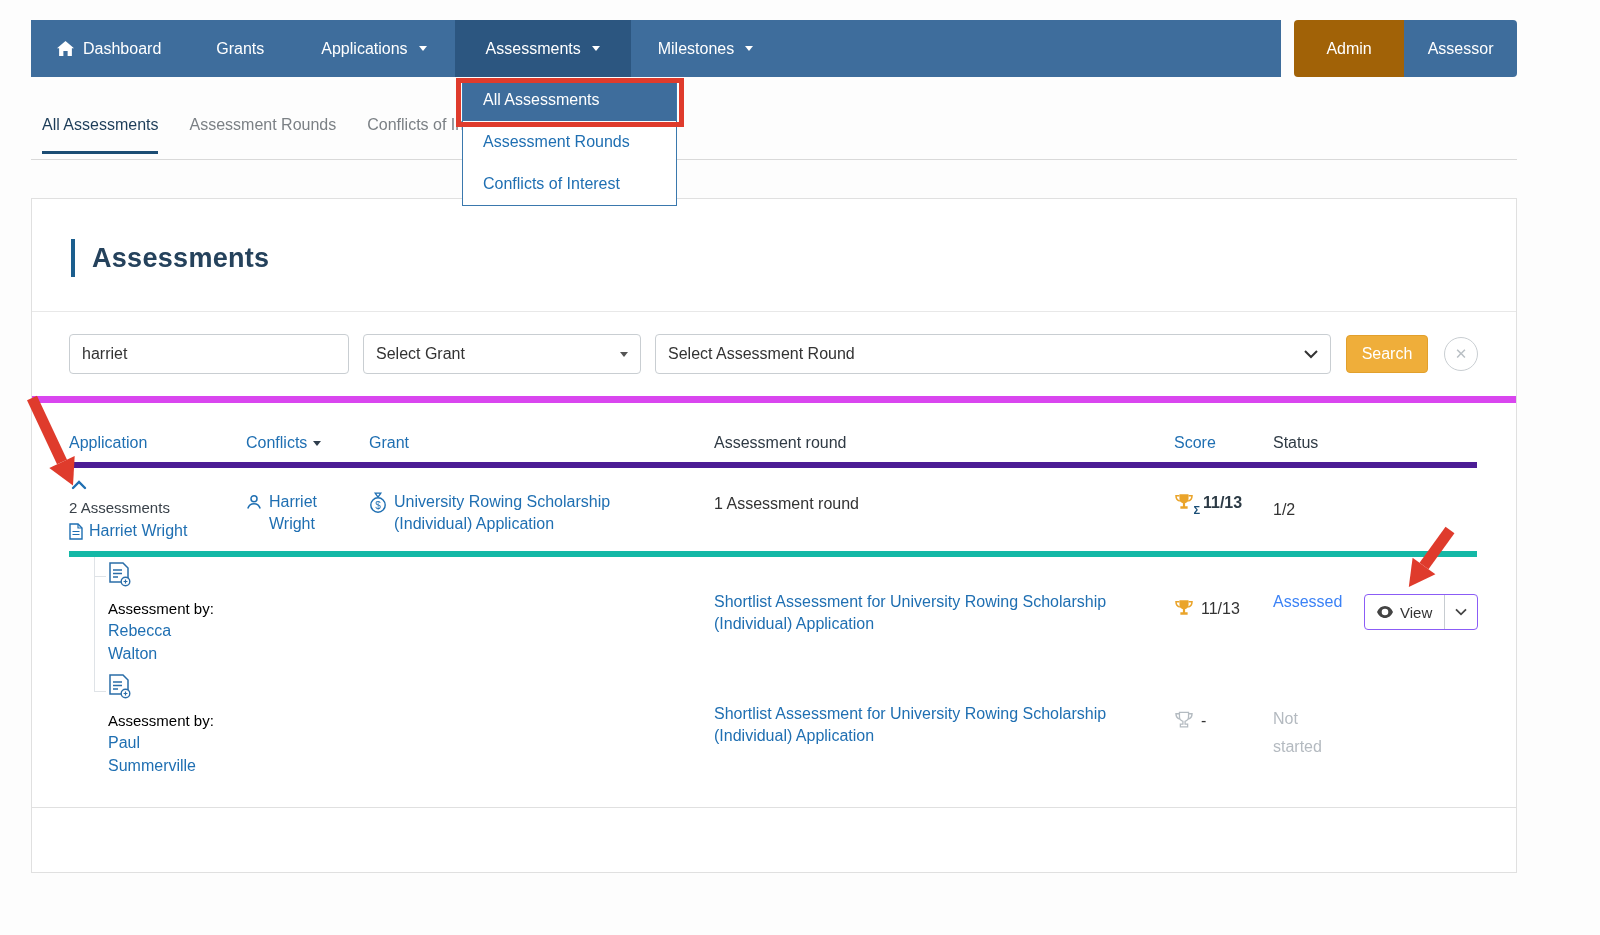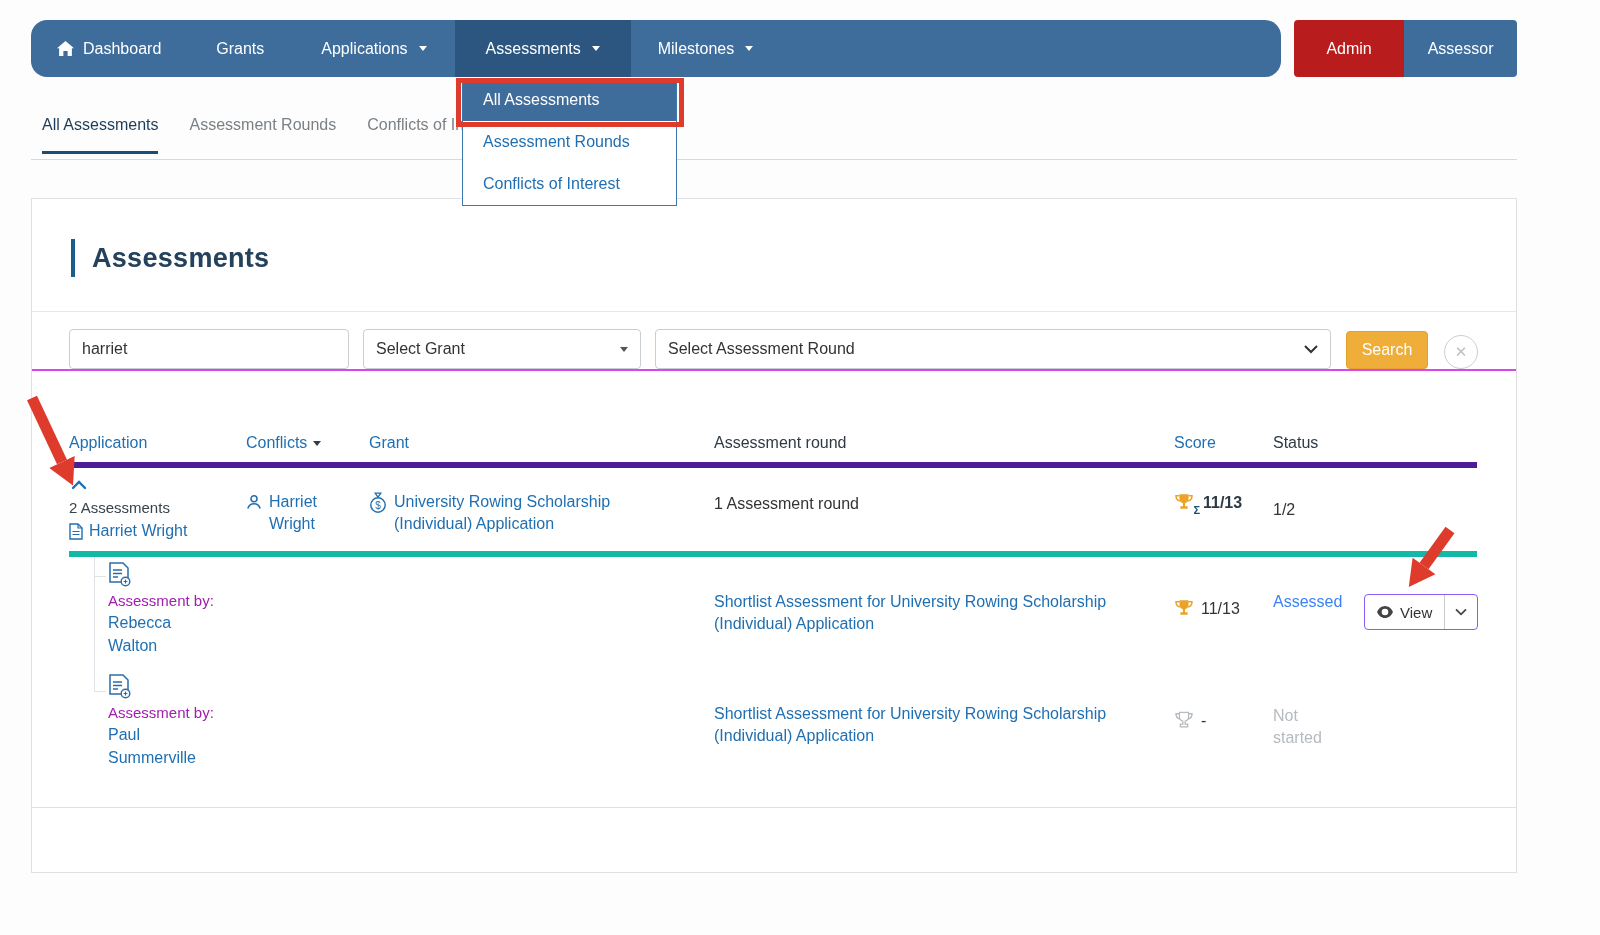--- a/index.html
+++ b/index.html
@@ -1,48 +1,48 @@
 <!DOCTYPE html>
 <html><head>
 <meta charset="utf-8">
 <style>
   *{box-sizing:border-box;margin:0;padding:0}
   html,body{width:1600px;height:935px}
   body{position:relative;font-family:"Liberation Sans",sans-serif;background:#fdfdfd;color:#333;overflow:hidden}
 
   
-  .topnav{position:absolute;left:31px;top:20px;width:1250px;height:57px;background:#3e6d9c;border-radius:16px;display:flex;align-items:stretch;color:#fff}
+  .topnav{position:absolute;left:31px;top:20px;width:1250px;height:57px;background:#3e6d9c;border-radius:0;display:flex;align-items:stretch;color:#fff}
   .nav-item{display:flex;align-items:center;gap:9px;font-size:16px;cursor:pointer;white-space:nowrap}
   .nav-item.p1{padding:0 26px}.nav-item.p2{padding:0 29px}.nav-item.p3{padding:0 28px}
   .nav-item.p4{padding:0 31px}.nav-item.p5{padding:0 27px}
   .nav-item.active{background:#2c5680}
   .tri{width:0;height:0;border-left:4.5px solid transparent;border-right:4.5px solid transparent;border-top:5px solid #fff;margin-left:2px}
   .role-switch{position:absolute;left:1294px;top:20px;width:223px;height:57px;display:flex;border-radius:4px;overflow:hidden;color:#fff;font-size:16px}
   .seg{display:flex;align-items:center;justify-content:center;cursor:pointer}
-  .seg.admin{width:119px;background:#b91c1c}
+  .seg.admin{width:119px;background:#a16207}
   .seg.assessor{width:122px;background:#3e6d9c}
 
   
   .tabs{position:absolute;left:42px;top:116px;display:flex;gap:31px;font-size:16px}
   .tab{padding-bottom:17px;color:#7b8085;cursor:pointer;white-space:nowrap}
   .tab.active{color:#1c3c58;border-bottom:3px solid #1c4d74}
   .tabs-rule{position:absolute;left:31px;top:159px;width:1486px;height:1px;background:#d9d9d9}
 
   
   .dropdown{position:absolute;left:462px;top:78px;width:215px;background:#fff;border:1px solid #3a78ad;z-index:5}
   .dropdown-item{padding:12px 20px;font-size:16px;color:#1f6fb2;cursor:pointer}
   .dropdown-item.selected{background:#3e6d9c;color:#fff}
 
   
   .card{position:absolute;left:31px;top:198px;width:1486px;height:675px;background:#fff;border:1px solid #e0e0e0;z-index:1}
   .page-title-wrap{position:absolute;left:39px;top:40px;display:flex;align-items:center}
   .title-bar{width:4px;height:38px;background:#1b5e8e;margin-right:17px}
   .title-text{font-size:27px;font-weight:600;color:#25425c;letter-spacing:.3px}
 
-  .filter-bar{position:absolute;left:0;top:112px;width:100%;height:60px;border-top:1px solid #e8e8e8;border-bottom:2px solid #d946ef;display:flex;align-items:flex-end;padding-left:37px}
+  .filter-bar{position:absolute;left:0;top:112px;width:100%;height:92px;border-top:1px solid #e8e8e8;border-bottom:7px solid #d946ef;display:flex;align-items:center;padding-left:37px}
   .search-input{width:280px;height:40px;border:1px solid #c9ced2;border-radius:4px;padding:0 12px;font-size:16px;font-family:"Liberation Sans",sans-serif;color:#333;outline:none}
   .select{height:40px;border:1px solid #c9ced2;border-radius:4px;background:#fff;display:flex;align-items:center;justify-content:space-between;padding:0 12px;font-size:16px;color:#333;cursor:pointer}
   .select.sm{width:278px;margin-left:14px}
   .select.lg{width:676px;margin-left:14px}
   .tri.gray{border-top-color:#555}
   .search-btn{margin-left:15px;width:82px;height:38px;background:#efae3a;border:1px solid #e2a02c;border-radius:4px;color:#fff;font-size:16px;font-family:"Liberation Sans",sans-serif;cursor:pointer}
   .clear-btn{margin-left:16px;width:34px;height:34px;border:1px solid #c9ced2;border-radius:50%;display:flex;align-items:center;justify-content:center;color:#b9bfc4;font-size:15px;cursor:pointer;background:#fff}
 
   
   .table{position:absolute;left:0;top:224px;width:100%}
@@ -72,29 +72,29 @@
   .grant-text{display:inline-block;max-width:250px;line-height:22px}
   .group-row .c-round{padding-top:27px;color:#333}
   .group-row .c-score{padding-top:25px}
   .group-row .c-status{padding-top:33px;color:#333}
   .score-wrap{display:flex;align-items:center;gap:7px}
   .score-strong{font-weight:700;color:#2c3a45}
   .trophy-box{position:relative;display:inline-block;width:22px;height:20px}
   .sigma{position:absolute;right:-4px;bottom:-3px;font-size:11px;font-weight:700;color:#184d75}
 
   .child-col1{padding:5px 0 0 39px}
-  .by-label{color:#a21caf;font-size:15px;}
+  .by-label{color:#000000;font-size:15px;margin-top:8px}
   .assessor-link{display:inline-block;max-width:100px;line-height:23px;margin-top:2px}
   .child-row .c-round{padding-top:34px}
   .round-link{display:inline-block;max-width:430px;line-height:22px}
   .child-row .c-score{padding-top:42px}
   .child-row .c-status{padding-top:36px}
   .child-row .c-actions{padding-top:37px}
   .status-assessed{color:#3b82f6}
-  .status-muted{color:#b4bac0;display:inline-block;max-width:62px;line-height:22px}
+  .status-muted{color:#b4bac0;display:inline-block;max-width:62px;line-height:28px}
   .score-plain{color:#333}
 
   .view-btn{display:flex;height:36px;border:1px solid #8b5cf6;border-radius:4px;overflow:hidden;background:#fff;width:114px}
   .view-main{display:flex;align-items:center;gap:7px;padding:0 12px;cursor:pointer;font-size:15px;color:#333}
   .view-caret{width:33px;display:flex;align-items:center;justify-content:center;border-left:1px solid #c7ccd1;cursor:pointer}
 
   
   .anno-rect{position:absolute;left:456px;top:78px;width:228px;height:49px;border:5px solid #df3b2c;z-index:6;pointer-events:none}
   .anno{position:absolute;z-index:7;pointer-events:none}
   .arrow1{left:20px;top:390px}

